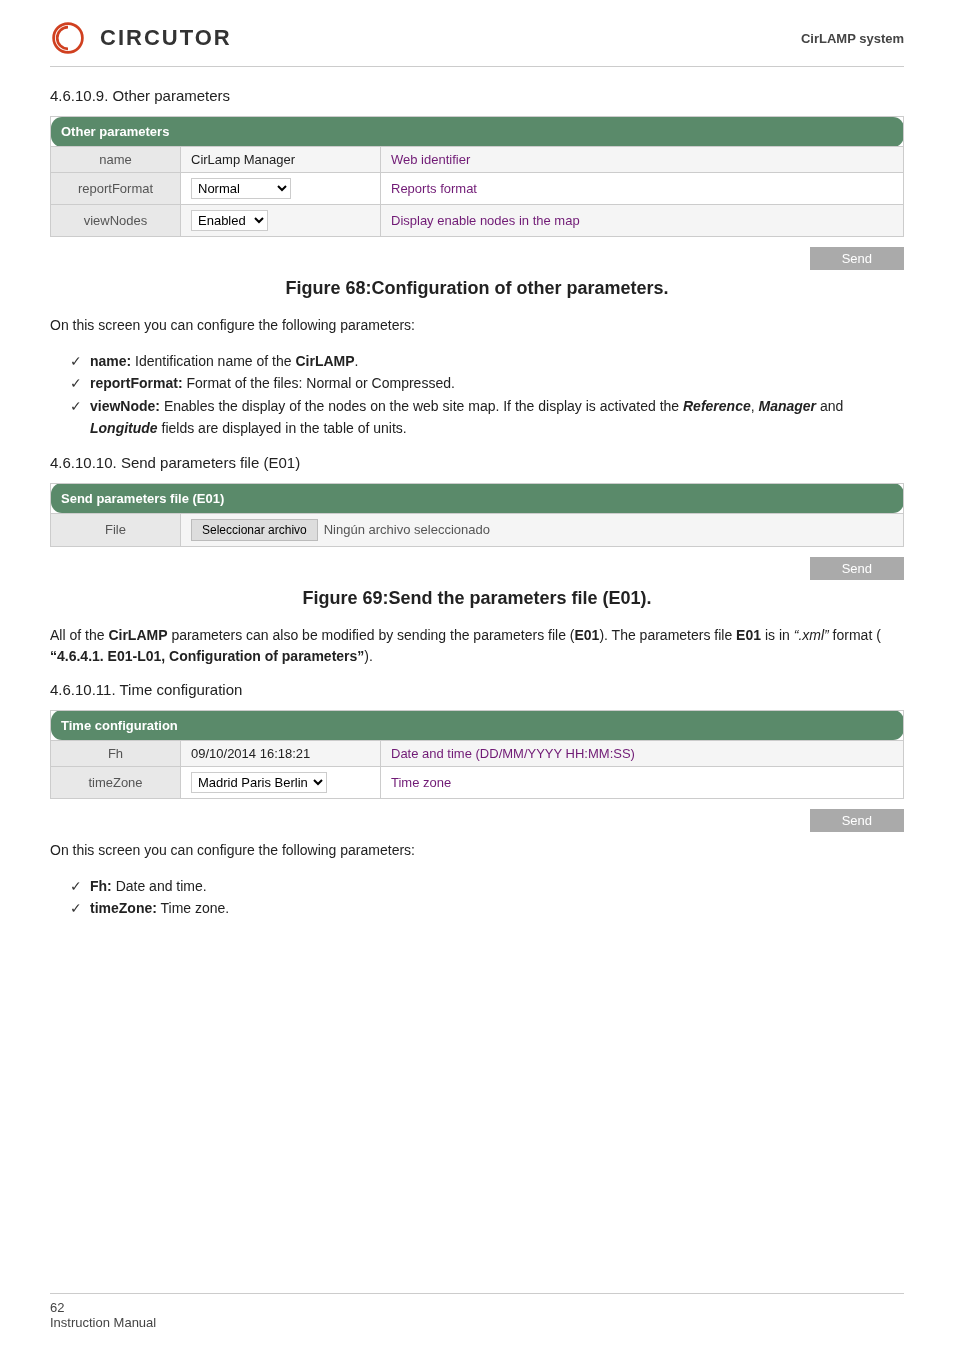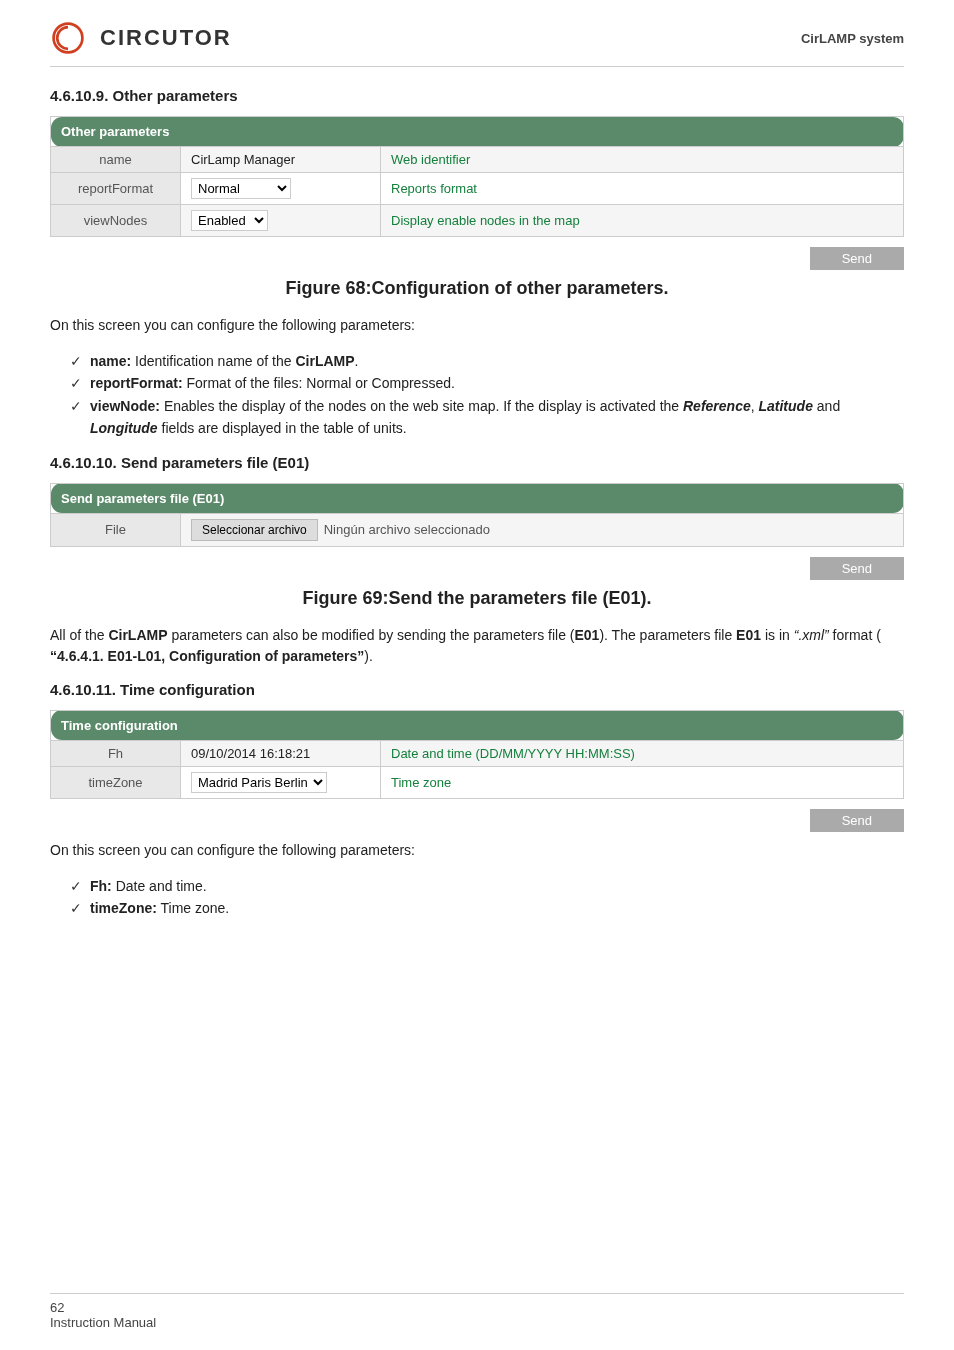--- a/index.html
+++ b/index.html
@@ -40,21 +40,21 @@
       color: #333;
     }
     .header-title {
       font-size: 13px;
       font-weight: bold;
       color: #444;
     }
     
     .section-heading {
       font-size: 15px;
-      font-weight: bold;
+      font-weight: normal;
       margin-bottom: 12px;
       margin-top: 10px;
     }
     
     .param-table {
       width: 100%;
       border-collapse: collapse;
       margin-bottom: 10px;
       font-size: 13px;
     }
@@ -79,21 +79,21 @@
     .label-cell {
       width: 130px;
       text-align: center;
       background: #e8e8e8 !important;
       color: #555;
     }
     .value-cell {
       width: 200px;
     }
     .desc-cell {
-      color: #15803d;
+      color: #701a75;
     }
     .send-row {
       display: flex;
       justify-content: flex-end;
       margin-bottom: 8px;
     }
     .send-btn {
       background: #aaa;
       color: #fff;
       border: none;
@@ -232,21 +232,21 @@
       <button class="send-btn">Send</button>
     </div>
 
     <div class="figure-caption">Figure 68:Configuration of other parameters.</div>
 
     <p class="body-text">On this screen you can configure the following parameters:</p>
 
     <ul class="bullet-list">
       <li class="bullet-item"><strong>name:</strong> Identification name of the <strong>CirLAMP</strong>.</li>
       <li class="bullet-item"><strong>reportFormat:</strong> Format of the files: Normal or Compressed.</li>
-      <li class="bullet-item"><strong>viewNode:</strong> Enables the display of the nodes on the web site map. If the display is activated the <strong><em>Reference</em></strong>, <strong><em>Latitude</em></strong> and <strong><em>Longitude</em></strong> fields are displayed in the table of units.</li>
+      <li class="bullet-item"><strong>viewNode:</strong> Enables the display of the nodes on the web site map. If the display is activated the <strong><em>Reference</em></strong>, <strong><em>Manager</em></strong> and <strong><em>Longitude</em></strong> fields are displayed in the table of units.</li>
     </ul>
   </div>
 
   <div>
     <div class="section-heading">4.6.10.10. Send parameters file (E01)</div>
 
     <table class="param-table">
       <tbody>
           <tr class="table-header-row">
         <td colspan="2">Send parameters file (E01)</td>

